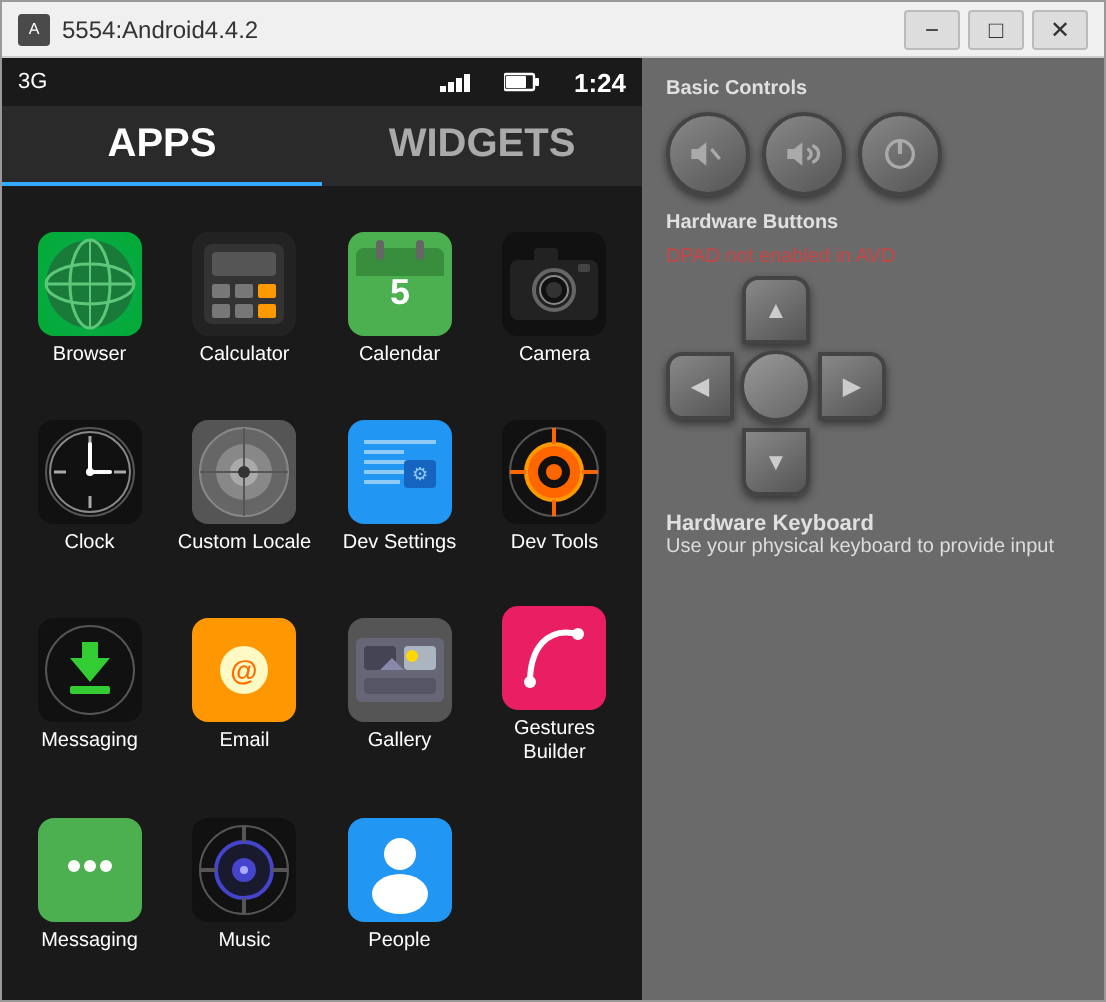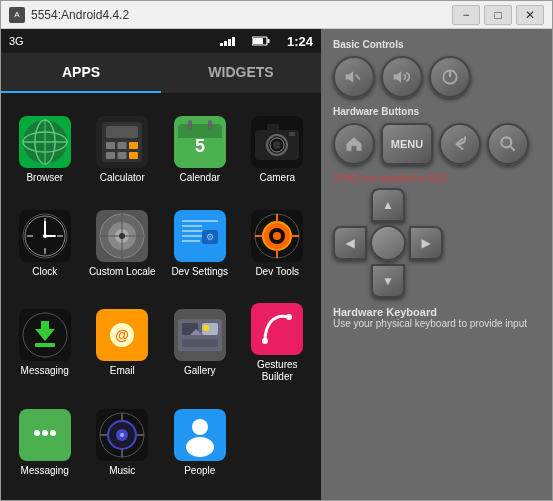--- a/index.html
+++ b/index.html
@@ -108,21 +108,21 @@
       display: flex;
       background: #2a2a2a;
       height: 40px;
       flex-shrink: 0;
     }
     .tab {
       flex: 1;
       display: flex;
       align-items: center;
       justify-content: center;
-      font-size: 14px;
+      font-size: 20px;
       font-weight: bold;
       color: #aaa;
       cursor: pointer;
       border-bottom: 2px solid transparent;
     }
     .tab.active {
       color: white;
       border-bottom: 2px solid #33aaff;
     }
     
@@ -568,42 +568,20 @@
       </div>
       <div class="ctrl-btn">
         <svg width="20" height="20" viewBox="0 0 24 24" fill="none">
           <circle cx="12" cy="12" r="8" stroke="#aaa" stroke-width="2" fill="none"></circle>
           <line x1="12" y1="4" x2="12" y2="12" stroke="#aaa" stroke-width="2.5"></line>
         </svg>
       </div>
     </div>
 
     <div class="section-title">Hardware Buttons</div>
-    <div class="ctrl-row">
-      <div class="ctrl-btn">
-        <svg width="20" height="20" viewBox="0 0 24 24" fill="#aaa">
-          <path d="M3 12 L12 4 L21 12 L21 20 L15 20 L15 14 L9 14 L9 20 L3 20 Z"></path>
-        </svg>
-      </div>
-      <div class="menu-rect-btn">
-        <span>MENU</span>
-      </div>
-      <div class="ctrl-btn">
-        <svg width="20" height="20" viewBox="0 0 24 24" fill="none" stroke="#aaa" stroke-width="2.5">
-          <path d="M15 6 L8 12 L15 18" stroke-linecap="round" stroke-linejoin="round"></path>
-          <path d="M8 12 Q18 12 18 6 L18 4" stroke-linecap="round" fill="none"></path>
-        </svg>
-      </div>
-      <div class="ctrl-btn">
-        <svg width="20" height="20" viewBox="0 0 24 24" fill="none" stroke="#aaa" stroke-width="2.5">
-          <circle cx="10" cy="10" r="6"></circle>
-          <line x1="14.5" y1="14.5" x2="20" y2="20"></line>
-        </svg>
-      </div>
-    </div>
 
     <div class="dpad-disabled">DPAD not enabled in AVD</div>
 
     <div class="dpad-container">
       <div class="dpad-arrow dpad-up">▲</div>
       <div class="dpad-arrow dpad-down">▼</div>
       <div class="dpad-arrow dpad-left">◀</div>
       <div class="dpad-arrow dpad-right">▶</div>
       <div class="dpad-center"></div>
     </div>

